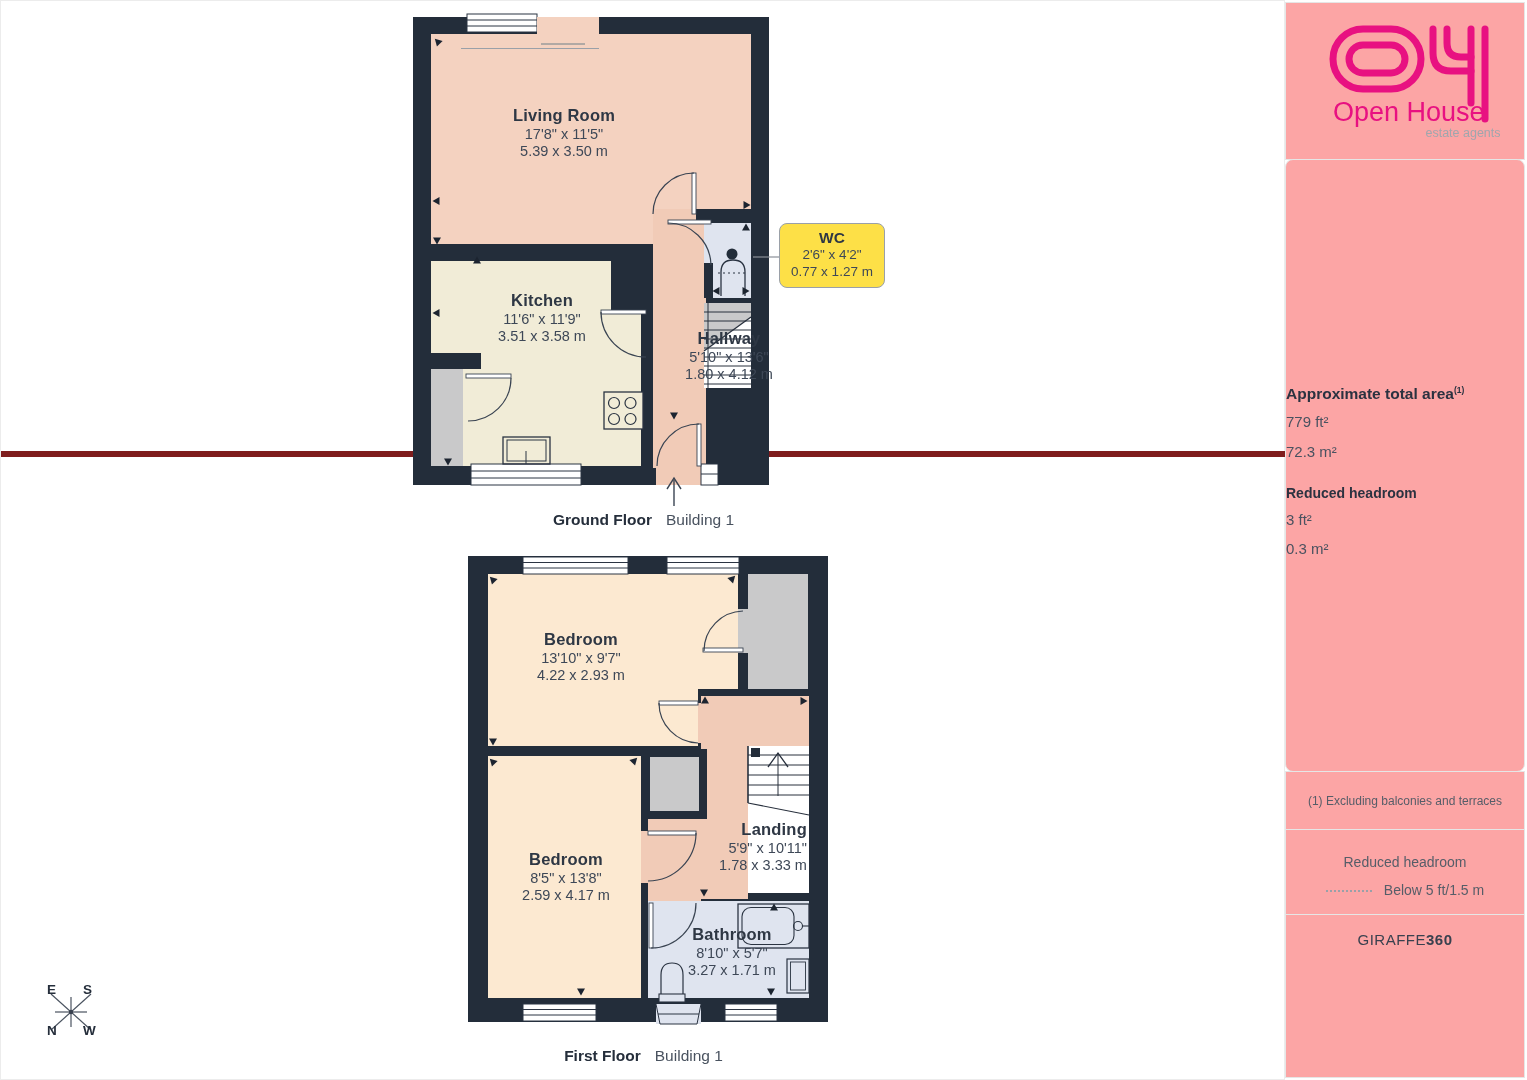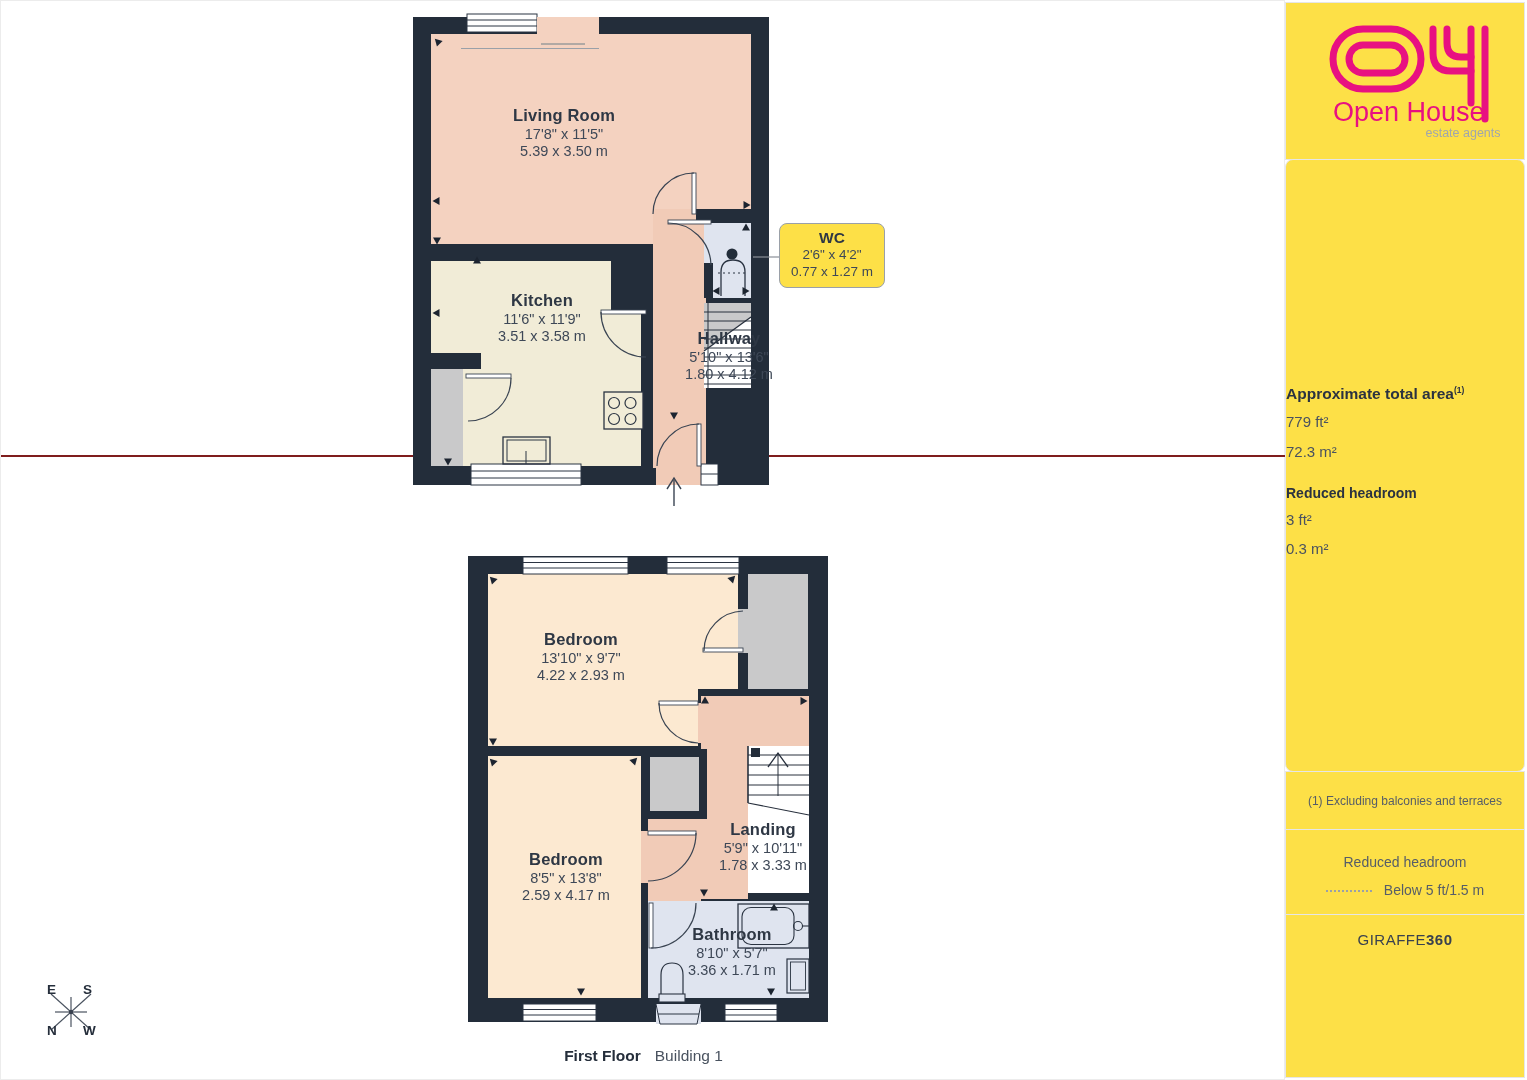--- a/index.html
+++ b/index.html
@@ -1,40 +1,40 @@
 <!DOCTYPE html>
 <html><head>
 <meta charset="utf-8">
 <style>
   html,body{margin:0;padding:0;background:#fff;}
   body{width:1527px;height:1080px;position:relative;overflow:hidden;
        font-family:"Liberation Sans", sans-serif;color:#2e3744;}
   .main{position:absolute;left:0;top:0;width:1285px;height:1080px;background:#fff;
         border:1px solid #ececec;box-sizing:border-box;}
   .panel{position:absolute;left:0;width:1285px;}
-  .panel-ground{top:0;height:456px;border-bottom:2px solid #7f1d1d;box-sizing:border-box;}
+  .panel-ground{top:0;height:456px;border-bottom:6px solid #7f1d1d;box-sizing:border-box;}
   .panel-first{top:540px;height:540px;}
   .plan-svg{position:absolute;left:0;top:0;}
   .room-label{position:absolute;text-align:center;transform:translateX(-50%);
               color:#2e3744;line-height:1.2;white-space:nowrap;z-index:5;}
   .room-label .rname{font-weight:bold;font-size:16.5px;letter-spacing:.2px;}
   .room-label .rdim{font-size:14.5px;color:#3e4857;}
   .floor-caption{position:absolute;left:0;width:100%;text-align:center;font-size:15.5px;z-index:5;}
   .floor-caption .cb{font-weight:bold;color:#252e3b;}
   .floor-caption .cn{color:#49525f;margin-left:14px;}
   .callout{position:absolute;left:778px;top:222px;width:106px;background:#fde047;
            border:1.5px solid #9aa0a8;border-radius:8px;text-align:center;
            padding:5px 2px 6px 2px;box-sizing:border-box;z-index:6;}
   .callout .rname{font-weight:bold;font-size:15.5px;}
   .callout .rdim{font-size:13.5px;color:#3e4857;line-height:1.25;}
   .compass{position:absolute;left:36px;top:984px;width:76px;height:60px;z-index:5;}
   .compass .pt{position:absolute;font-size:13.5px;font-weight:bold;color:#252e3b;}
   
   .sidebar{position:absolute;left:1285px;top:0;width:242px;height:1080px;background:#fff;}
-  .sbox{position:absolute;left:0;width:240px;border:1px solid #e6e6e6;background:#fde047;
+  .sbox{position:absolute;left:0;width:240px;border:1px solid #e6e6e6;background:#fca5a5;
         box-sizing:border-box;}
   .sbox-logo{top:2px;height:158px;}
   .sbox-area{top:159px;height:613px;border-radius:8px;}
   .sbox-footnote{top:771px;height:59px;display:flex;align-items:center;justify-content:center;}
   .sbox-legend{top:829px;height:86px;text-align:center;}
   .sbox-disclaimer{top:914px;height:164px;text-align:center;}
   .area-title{margin-top:225px;font-size:15.5px;font-weight:bold;color:#2b3240;}
   .area-title sup{font-size:8.5px;}
   .area-val{font-size:15px;color:#4a5260;margin-top:8px;line-height:1.45;}
   .rh-title{font-size:14px;font-weight:bold;color:#2b3240;margin-top:22px;}
@@ -182,20 +182,23 @@
       <div class="rname">Hallway</div>
       <div class="rdim">5'10" x 13'6"</div>
       <div class="rdim">1.80 x 4.12 m</div>
     </div>
 
     <div class="callout">
       <div class="rname">WC</div>
       <div class="rdim">2'6" x 4'2"</div>
       <div class="rdim">0.77 x 1.27 m</div>
     </div>
+    <div class="floor-caption" style="top:510px;">
+      <span class="cb">Ground Floor</span><span class="cn">Building 1</span>
+    </div>
   </div>
 
   <div class="panel panel-first">
     <svg class="plan-svg" width="1285" height="540" viewBox="0 540 1285 540">
       <g>
         <rect x="467" y="555" width="360" height="466" fill="#232d3a"></rect>
       </g>
       <g>
         <path d="M487,573 H737 V688 H697 V745 H487 Z" fill="#fce9d1"></path>
       </g>
@@ -303,29 +306,29 @@
     <div class="room-label" style="left:580px;top:89px;">
       <div class="rname">Bedroom</div>
       <div class="rdim">13'10" x 9'7"</div>
       <div class="rdim">4.22 x 2.93 m</div>
     </div>
     <div class="room-label" style="left:565px;top:309px;">
       <div class="rname">Bedroom</div>
       <div class="rdim">8'5" x 13'8"</div>
       <div class="rdim">2.59 x 4.17 m</div>
     </div>
-    <div class="room-label" style="left:762px;top:279px;">
+    <div class="room-label" style="left:762px;top:279px;text-align:right;">
       <div class="rname">Landing</div>
       <div class="rdim">5'9" x 10'11"</div>
       <div class="rdim">1.78 x 3.33 m</div>
     </div>
     <div class="room-label" style="left:731px;top:384px;">
       <div class="rname">Bathroom</div>
       <div class="rdim">8'10" x 5'7"</div>
-      <div class="rdim">3.36 x 1.71 m</div>
+      <div class="rdim">3.27 x 1.71 m</div>
     </div>
     <div class="floor-caption" style="top:506px;">
       <span class="cb">First Floor</span><span class="cn">Building 1</span>
     </div>
   </div>
 
   <div class="compass">
     <svg width="76" height="60" viewBox="0 0 76 60">
       <g stroke="#4a5360" stroke-width="1.2">
         <line x1="14" y1="9" x2="54" y2="45"></line>

